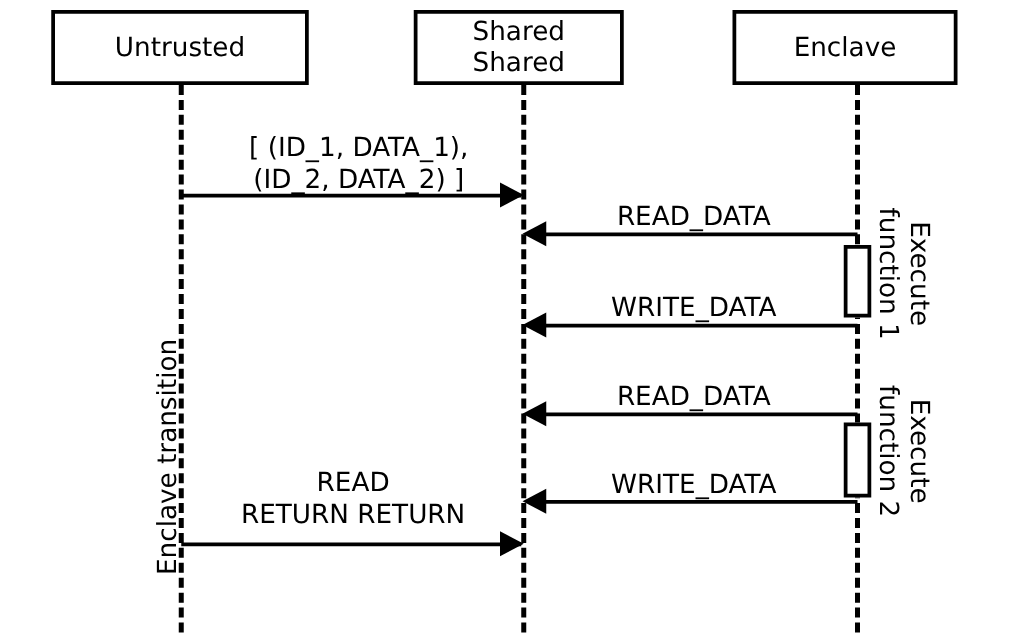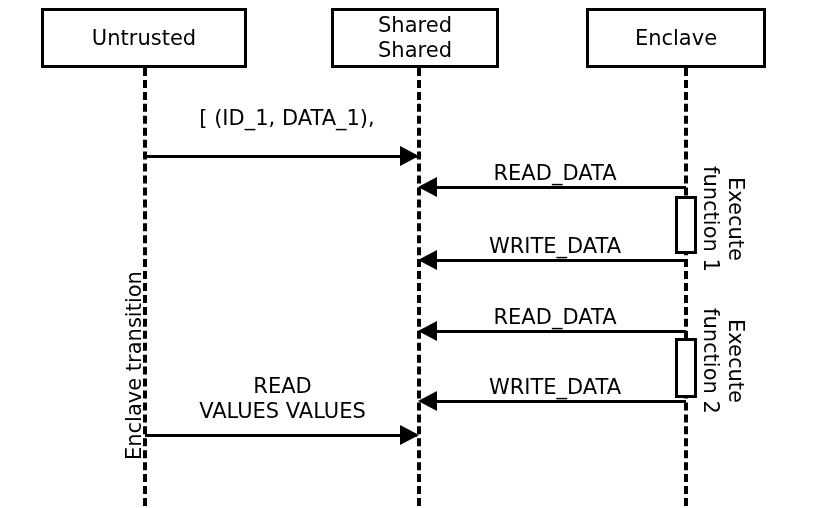--- a/index.html
+++ b/index.html
@@ -122,20 +122,21 @@
 
   <div class="lifeline" style="left:143px; top:68px; height:438px;"></div>
   <div class="lifeline" style="left:417px; top:68px; height:438px;"></div>
   <div class="lifeline" style="left:684px; top:68px; height:438px;"></div>
 
   <div class="activation" style="left:675px; top:196px; width:22px; height:58px;"></div>
   <div class="activation" style="left:675px; top:338px; width:22px; height:60px;"></div>
 
   <div class="msg-label" style="left:152px; top:95px; width:270px;margin-top:11px;">
     <span class="lline">[ (ID_1, DATA_1),</span>
+    <span class="lline">(ID_2, DATA_2) ]</span>
   </div>
   <div class="msg" style="left:145px; top:155px; width:272px;"></div>
   <div class="arrowhead right" style="left:400px; top:146px;"></div>
 
   <div class="msg-label" style="left:430px; top:161px; width:250px;">
     <span class="lline">READ_DATA</span>
   </div>
   <div class="msg" style="left:436px; top:186px; width:250px;"></div>
   <div class="arrowhead left" style="left:418px; top:177px;"></div>
 
@@ -152,21 +153,21 @@
   <div class="arrowhead left" style="left:418px; top:321px;"></div>
 
   <div class="msg-label" style="left:430px; top:375px; width:250px;">
     <span class="lline">WRITE_DATA</span>
   </div>
   <div class="msg" style="left:436px; top:400px; width:250px;"></div>
   <div class="arrowhead left" style="left:418px; top:391px;"></div>
 
   <div class="msg-label" style="left:150px; top:374px; width:265px;text-align:center;">
     <span class="lline">READ</span>
-    <span class="lline">VALUES VALUES</span>
+    <span class="lline">RETURN RETURN</span>
   </div>
   <div class="msg" style="left:145px; top:434px; width:272px;"></div>
   <div class="arrowhead right" style="left:400px; top:425px;"></div>
 
   <div class="vlabel ccw" style="left:122px; top:460px;">
     <span class="vline">Enclave transition</span>
   </div>
 
   <div class="vlabel cw" style="left:748px; top:166px;">
     <span class="vline">Execute</span>

